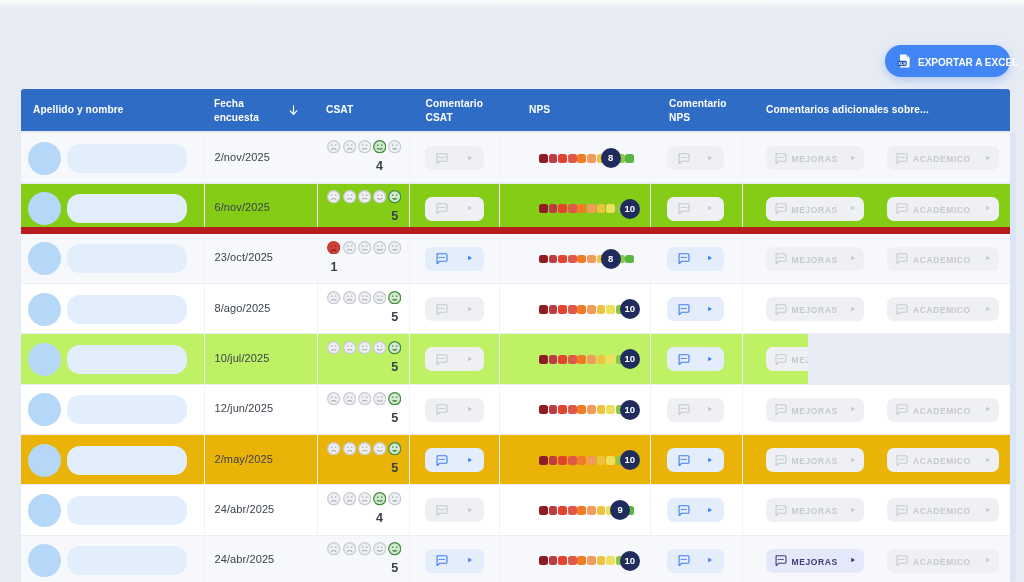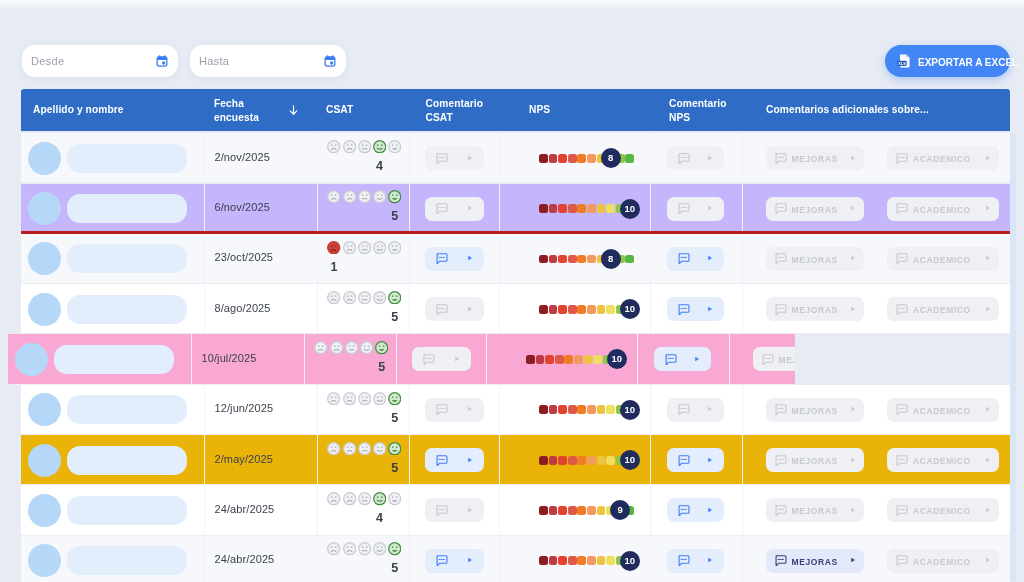--- a/index.html
+++ b/index.html
@@ -1,34 +1,14 @@
 <!DOCTYPE html>
 <html><head><meta charset="utf-8"><style>html,body{margin:0;padding:0}*{box-sizing:border-box;font-family:"Liberation Sans",sans-serif}.pill{position:absolute;background:#fff;border-radius:16px;box-shadow:0 2px 8px rgba(80,100,150,0.08)}</style></head><body>
 <div style="position:relative;width:1024px;height:582px;overflow:hidden;background:#e7ebf4">
     <div style="position:absolute;left:0;top:0;width:1024px;height:9px;background:linear-gradient(#fbfcfe,#e7ebf4)"></div>
-    <div class="pill" style="left:22px;top:45px;width:156px;height:32px;border-radius:13px">
-      <div style="position:absolute;left:9px;top:9.5px;font-size:11px;color:#9aa0ac;letter-spacing:0.3px">Desde</div>
-      <div style="position:absolute;right:9px;top:8.5px"><svg width="14" height="14" viewBox="0 0 20 20">
-          <rect x="5" y="1.8" width="2.4" height="3.6" rx="1.2" fill="#3b7cf5"></rect>
-          <rect x="12.6" y="1.8" width="2.4" height="3.6" rx="1.2" fill="#3b7cf5"></rect>
-          <rect x="3" y="4" width="14" height="13.4" rx="3" fill="none" stroke="#3b7cf5" stroke-width="1.8"></rect>
-          <path d="M3 8.6V7q0-3 3-3h8q3 0 3 3v1.6z" fill="#3b7cf5"></path>
-          <circle cx="12.5" cy="12.9" r="2.4" fill="#3b7cf5"></circle>
-        </svg></div>
-    </div>
-    <div class="pill" style="left:190px;top:45px;width:156px;height:32px;border-radius:13px">
-      <div style="position:absolute;left:9px;top:9.5px;font-size:11px;color:#9aa0ac;letter-spacing:0.3px">Hasta</div>
-      <div style="position:absolute;right:9px;top:8.5px"><svg width="14" height="14" viewBox="0 0 20 20">
-          <rect x="5" y="1.8" width="2.4" height="3.6" rx="1.2" fill="#3b7cf5"></rect>
-          <rect x="12.6" y="1.8" width="2.4" height="3.6" rx="1.2" fill="#3b7cf5"></rect>
-          <rect x="3" y="4" width="14" height="13.4" rx="3" fill="none" stroke="#3b7cf5" stroke-width="1.8"></rect>
-          <path d="M3 8.6V7q0-3 3-3h8q3 0 3 3v1.6z" fill="#3b7cf5"></path>
-          <circle cx="12.5" cy="12.9" r="2.4" fill="#3b7cf5"></circle>
-        </svg></div>
-    </div>
     <div style="position:absolute;left:885px;top:45px;width:125px;height:32px;border-radius:16px;background:#4285f4;box-shadow:0 3px 8px rgba(66,133,244,0.35)">
       <div style="position:absolute;left:11px;top:8px"><svg width="16" height="16" viewBox="0 0 20 20">
           <path d="M5 1.8h7.6L17 6v10.8q0 1.4-1.4 1.4H6.4Q5 18.2 5 16.8z" fill="#fff"></path>
           <path d="M12.6 1.8 17 6h-4.4z" fill="#c5d8f7"></path>
           <rect x="1.8" y="9.8" width="11.6" height="6.4" rx="1.4" fill="#1c56b7"></rect>
           <text x="7.6" y="14.8" font-size="5" font-weight="bold" fill="#fff" text-anchor="middle" font-family="Liberation Sans,sans-serif">XLS</text>
         </svg></div>
       <div style="position:absolute;left:33px;top:11.5px;font-size:10px;font-weight:bold;color:#fff;letter-spacing:0px;white-space:nowrap">EXPORTAR A EXCEL</div>
     </div>
     <div style="position:absolute;left:21.0px;top:89.3px;width:988.5px;height:42px;background:#2e6cc6;border-radius:3px 3px 0 0;color:#fff;font-weight:bold;font-size:10.2px;letter-spacing:0.1px">
@@ -127,21 +107,21 @@
         <svg style="position:absolute;left:8.0px;top:5.5px" width="13" height="13" viewBox="0 0 20 20">
           <path d="M3.2 2.6h13.6q1.6 0 1.6 1.6v8.4q0 1.6-1.6 1.6H7.2l-3 3.2q-1 .9-1-.6V4.2q0-1.6 1.6-1.6z" fill="none" stroke="#c7c9d0" stroke-width="1.7" stroke-linejoin="round"></path>
           <path d="M6.2 8.4h1.8M9.4 8.4h1.8M12.6 8.4h1.8" stroke="#c7c9d0" stroke-width="1.5" stroke-linecap="round"></path>
         </svg>
         <div style="position:absolute;left:26px;top:8px;font-size:8.5px;font-weight:bold;letter-spacing:0.6px;color:#c7c9d0">ACADEMICO</div>
         <svg style="position:absolute;left:98.0px;top:8.5px" width="6" height="6" viewBox="0 0 10 10">
           <path d="M2 1.2 8.4 5 2 8.8z" fill="#c7c9d0"></path>
         </svg>
       </div>
     </div>
-    <div style="position:absolute;left:21.0px;top:183.5px;width:988.5px;height:50.3px;background:#c4b5fd;border-bottom:3px solid #b91c1c;overflow:hidden">
+    <div style="position:absolute;left:21.0px;top:183.5px;width:988.5px;height:50.3px;background:#84cc16;border-bottom:7px solid #b91c1c;overflow:hidden">
       <div style="position:absolute;left:182.5px;top:0;width:1px;height:100%;background:#f1f3f7"></div>
       <div style="position:absolute;left:296.0px;top:0;width:1px;height:100%;background:#f1f3f7"></div>
       <div style="position:absolute;left:387.5px;top:0;width:1px;height:100%;background:#f1f3f7"></div>
       <div style="position:absolute;left:478.0px;top:0;width:1px;height:100%;background:#f1f3f7"></div>
       <div style="position:absolute;left:629.0px;top:0;width:1px;height:100%;background:#f1f3f7"></div>
       <div style="position:absolute;left:720.5px;top:0;width:1px;height:100%;background:#f1f3f7"></div>
       <div style="position:absolute;left:7px;top:8.6px;width:33px;height:33px;border-radius:50%;background:#b5d7f8"></div>
       <div style="position:absolute;left:45.5px;top:10.6px;width:120px;height:29px;border-radius:13px;background:#e3eefd"></div>
       <div style="position:absolute;left:193.5px;top:17.6px;font-size:11px;color:#3c424d;letter-spacing:0.1px">6/nov/2025</div>
       <svg style="position:absolute;left:306.3px;top:6.9px" width="13.4" height="13.4" viewBox="0 0 20 20">
@@ -400,21 +380,21 @@
         <svg style="position:absolute;left:8.0px;top:5.5px" width="13" height="13" viewBox="0 0 20 20">
           <path d="M3.2 2.6h13.6q1.6 0 1.6 1.6v8.4q0 1.6-1.6 1.6H7.2l-3 3.2q-1 .9-1-.6V4.2q0-1.6 1.6-1.6z" fill="none" stroke="#c7c9d0" stroke-width="1.7" stroke-linejoin="round"></path>
           <path d="M6.2 8.4h1.8M9.4 8.4h1.8M12.6 8.4h1.8" stroke="#c7c9d0" stroke-width="1.5" stroke-linecap="round"></path>
         </svg>
         <div style="position:absolute;left:26px;top:8px;font-size:8.5px;font-weight:bold;letter-spacing:0.6px;color:#c7c9d0">ACADEMICO</div>
         <svg style="position:absolute;left:98.0px;top:8.5px" width="6" height="6" viewBox="0 0 10 10">
           <path d="M2 1.2 8.4 5 2 8.8z" fill="#c7c9d0"></path>
         </svg>
       </div>
     </div>
-    <div style="position:absolute;left:8px;top:334.4px;width:787px;height:50.3px;background:#f9a8d4;border-bottom:1px solid #eceef3;overflow:hidden">
+    <div style="position:absolute;left:21.0px;top:334.4px;width:787px;height:50.3px;background:#bef264;border-bottom:1px solid #eceef3;overflow:hidden">
       <div style="position:absolute;left:182.5px;top:0;width:1px;height:100%;background:#f1f3f7"></div>
       <div style="position:absolute;left:296.0px;top:0;width:1px;height:100%;background:#f1f3f7"></div>
       <div style="position:absolute;left:387.5px;top:0;width:1px;height:100%;background:#f1f3f7"></div>
       <div style="position:absolute;left:478.0px;top:0;width:1px;height:100%;background:#f1f3f7"></div>
       <div style="position:absolute;left:629.0px;top:0;width:1px;height:100%;background:#f1f3f7"></div>
       <div style="position:absolute;left:720.5px;top:0;width:1px;height:100%;background:#f1f3f7"></div>
       <div style="position:absolute;left:7px;top:8.6px;width:33px;height:33px;border-radius:50%;background:#b5d7f8"></div>
       <div style="position:absolute;left:45.5px;top:10.6px;width:120px;height:29px;border-radius:13px;background:#e3eefd"></div>
       <div style="position:absolute;left:193.5px;top:17.6px;font-size:11px;color:#3c424d;letter-spacing:0.1px">10/jul/2025</div>
       <svg style="position:absolute;left:306.3px;top:6.9px" width="13.4" height="13.4" viewBox="0 0 20 20">

